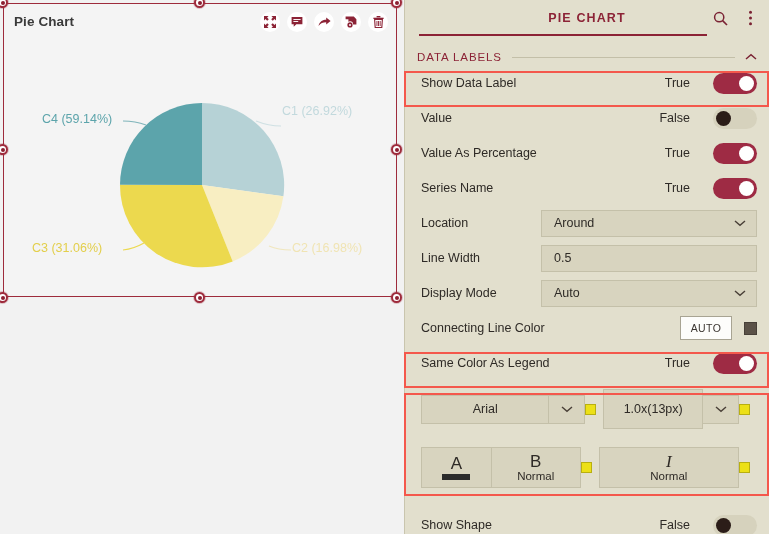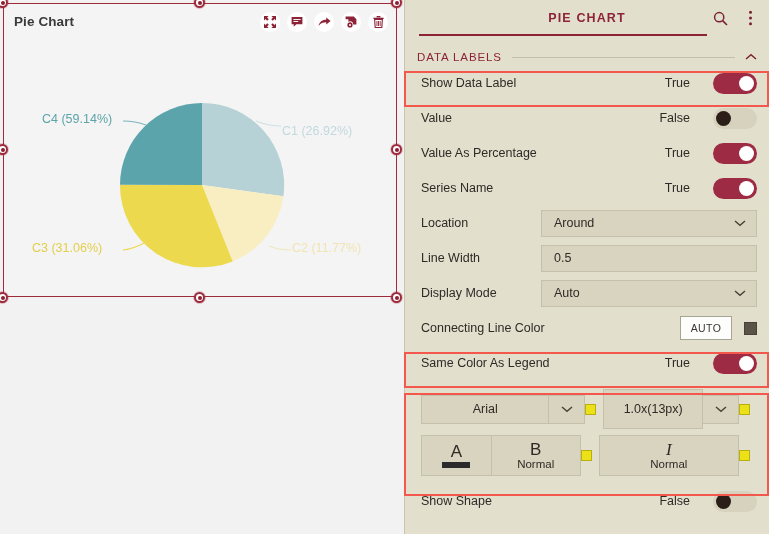--- a/index.html
+++ b/index.html
@@ -141,21 +141,21 @@
   }
   .swatch{
     width:13px;height:13px;border:1px solid rgba(0,0,0,.22);
     box-sizing:border-box;margin-left:12px;cursor:pointer;flex:0 0 auto;
   }
   .swatch.sq{width:11px;height:11px;margin-left:0;}
 
   
   .fontblock{padding:4px 12px 6px 16px;}
   .fb-title{font-size:12.5px;color:#2e2a26;margin-bottom:7px;}
-  .fb-row{display:flex;align-items:center;gap:0;margin-bottom:6px;}
+  .fb-row{display:flex;align-items:center;gap:0;margin-bottom:18px;}
   .btn-box{
     background:#d8d4bf;border:1px solid #c4c0a9;box-sizing:border-box;
     display:flex;align-items:center;justify-content:center;cursor:pointer;
     color:#2e2a26;
   }
   .font-name{width:137px;height:29px;font-size:12.5px;}
   .font-name-caret{width:38px;height:29px;border-left:none;font-size:11px;}
   .font-size{width:107px;height:40px;font-size:12.5px;}
   .font-size-caret{width:38px;height:29px;border-left:none;font-size:11px;}
   .sw-gap{margin:0 7px;}
@@ -237,22 +237,22 @@
           <path d="M198 155 L228.7 231.4 A82 82 0 0 1 116.0 154.7 Z" fill="#ecd94e"></path>
 
           <path d="M198 155 L116.0 154.7 A82 82 0 0 1 198 73 Z" fill="#5ca4ab"></path>
 
           <path d="M252 91 C 262 95, 268 96, 277 96" stroke="#cfe0e3" stroke-width="1.1" fill="none"></path>
           <path d="M265 216 C 272 219, 278 220, 287 220" stroke="#f0e6bd" stroke-width="1.1" fill="none"></path>
           <path d="M140 213 C 133 217, 128 219, 119 220" stroke="#ecd94e" stroke-width="1.1" fill="none"></path>
           <path d="M142 95 C 134 92, 128 91, 119 91" stroke="#7fb4ba" stroke-width="1.1" fill="none"></path>
         </svg>
 
-        <div style="position:absolute;left:278px;top:94px;font-size:12.5px;color:#c2d9dd;white-space:nowrap;">C1 (26.92%)</div>
-        <div style="position:absolute;left:288px;top:211px;font-size:12.5px;color:#f0e4b3;white-space:nowrap;">C2 (11.77%)</div>
+        <div style="position:absolute;left:278px;top:74px;font-size:12.5px;color:#c2d9dd;white-space:nowrap;">C1 (26.92%)</div>
+        <div style="position:absolute;left:288px;top:211px;font-size:12.5px;color:#f0e4b3;white-space:nowrap;">C2 (16.98%)</div>
         <div style="position:absolute;left:28px;top:211px;font-size:12.5px;color:#e3cf4b;white-space:nowrap;">C3 (31.06%)</div>
         <div style="position:absolute;left:38px;top:82px;font-size:12.5px;color:#5ca4ab;white-space:nowrap;">C4 (59.14%)</div>
       </div>
     </div>
 
     <div class="handle" style="left:-3px;top:-3px;">
         <span class="dot"></span>
       </div>
     <div class="handle" style="left:194px;top:-3px;">
         <span class="dot"></span>

